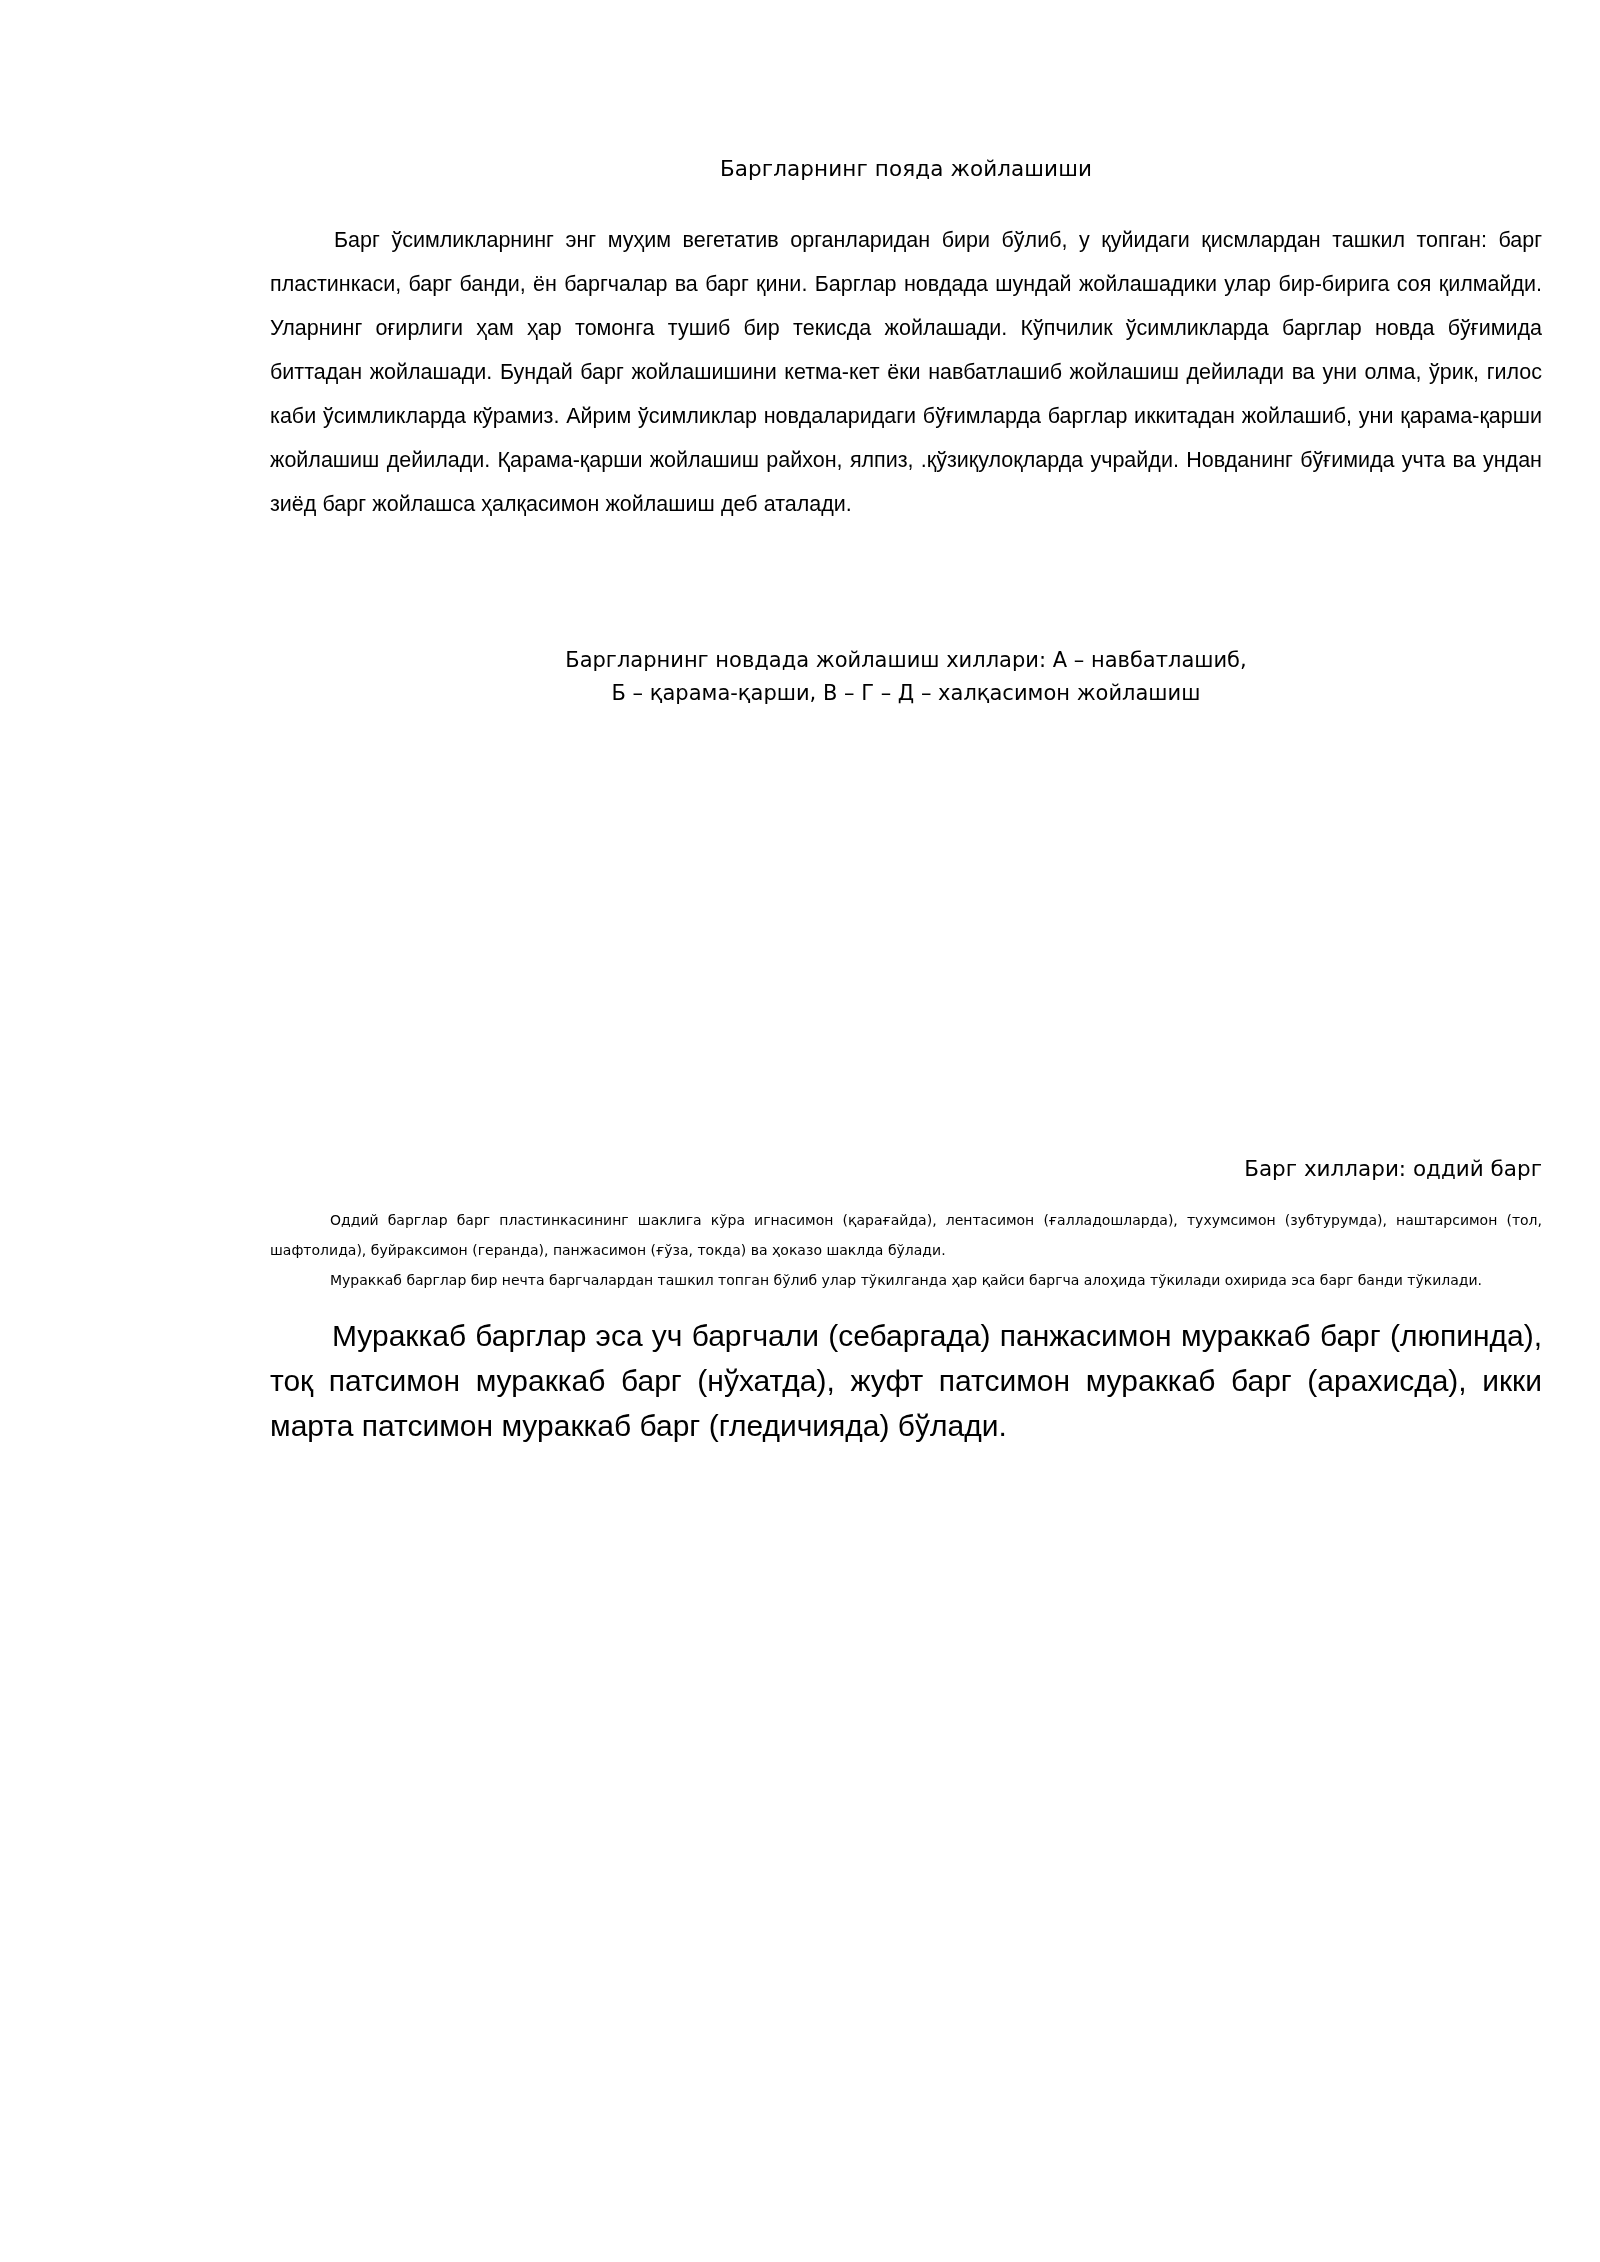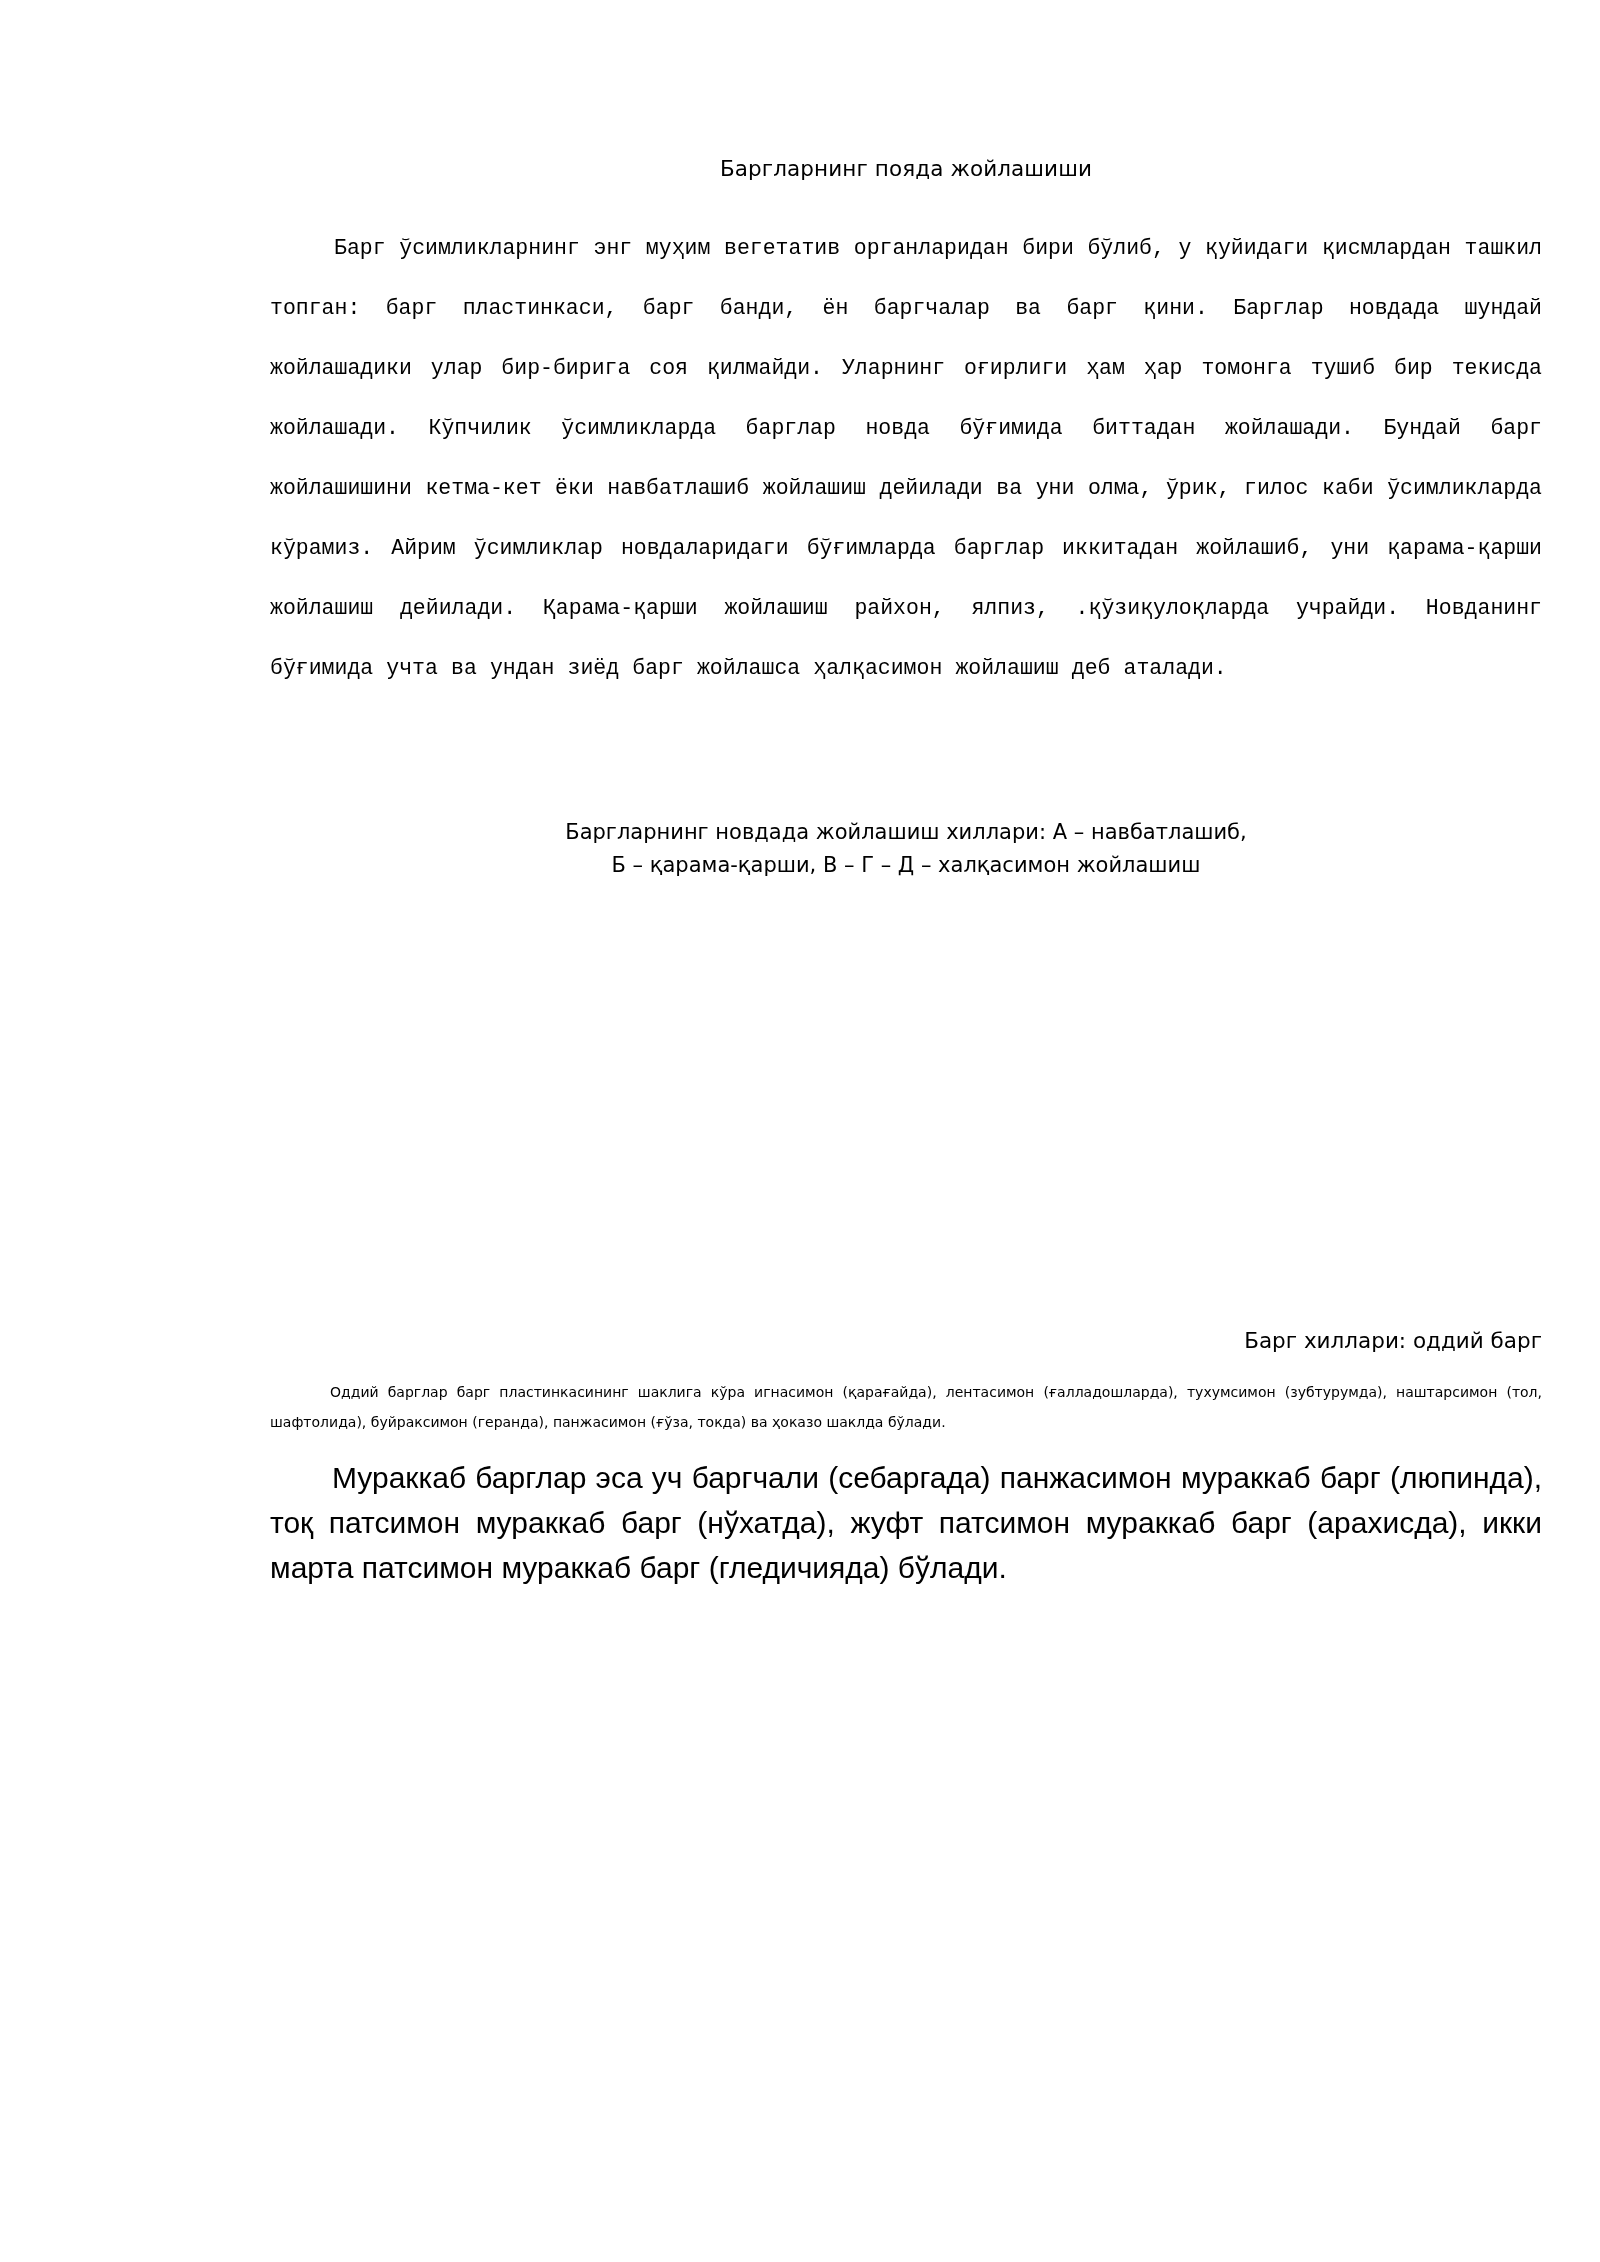--- a/index.html
+++ b/index.html
@@ -26,23 +26,23 @@
   .doc-title {
     text-align: center;
     font-family: "DejaVu Sans", sans-serif;
     font-size: 21.5px;
     line-height: 1.0;
     margin-top: 158px;
     letter-spacing: 0.1px;
   }
   .body-para {
     text-align: justify;
-    font-family: Liberation Mono, monospace;
+    font-family: Liberation Sans, sans-serif;
     font-size: 21.5px;
-    line-height: 60px;
+    line-height: 44px;
     text-indent: 64px;
     margin-top: 38px;
     word-spacing: 0.2px;
   }
   .gap-figure-1 {
     height: 118px;
   }
   .figure-caption {
     text-align: center;
     font-family: "DejaVu Sans", sans-serif;
@@ -97,20 +97,21 @@
       <div>Баргларнинг новдада жойлашиш хиллари: А – навбатлашиб,</div>
       <div>Б – қарама-қарши, В – Г – Д – халқасимон жойлашиш</div>
     </div>
 
     <div class="gap-figure-2"></div>
 
     <div class="sub-title">Барг хиллари: оддий барг</div>
 
     <div class="small-block">
       <p class="small-para">Оддий барглар барг пластинкасининг шаклига кўра игнасимон (қарағайда), лентасимон (ғалладошларда), тухумсимон (зубтурумда), наштарсимон (тол, шафтолида), буйраксимон (геранда), панжасимон (ғўза, токда) ва ҳоказо шаклда бўлади.</p>
+      <p class="small-para">Мураккаб барглар бир нечта баргчалардан ташкил топган бўлиб улар тўкилганда ҳар қайси баргча алоҳида тўкилади охирида эса барг банди тўкилади.</p>
     </div>
 
     <div class="serif-block">Мураккаб барглар эса уч баргчали (себаргада) панжасимон мураккаб барг (люпинда), тоқ патсимон мураккаб барг (нўхатда), жуфт патсимон мураккаб барг (арахисда), икки марта патсимон мураккаб барг (гледичияда) бўлади.</div>
 
     <div class="tail-gap"></div>
 
   </div>
 </div>
 
 </body></html>

